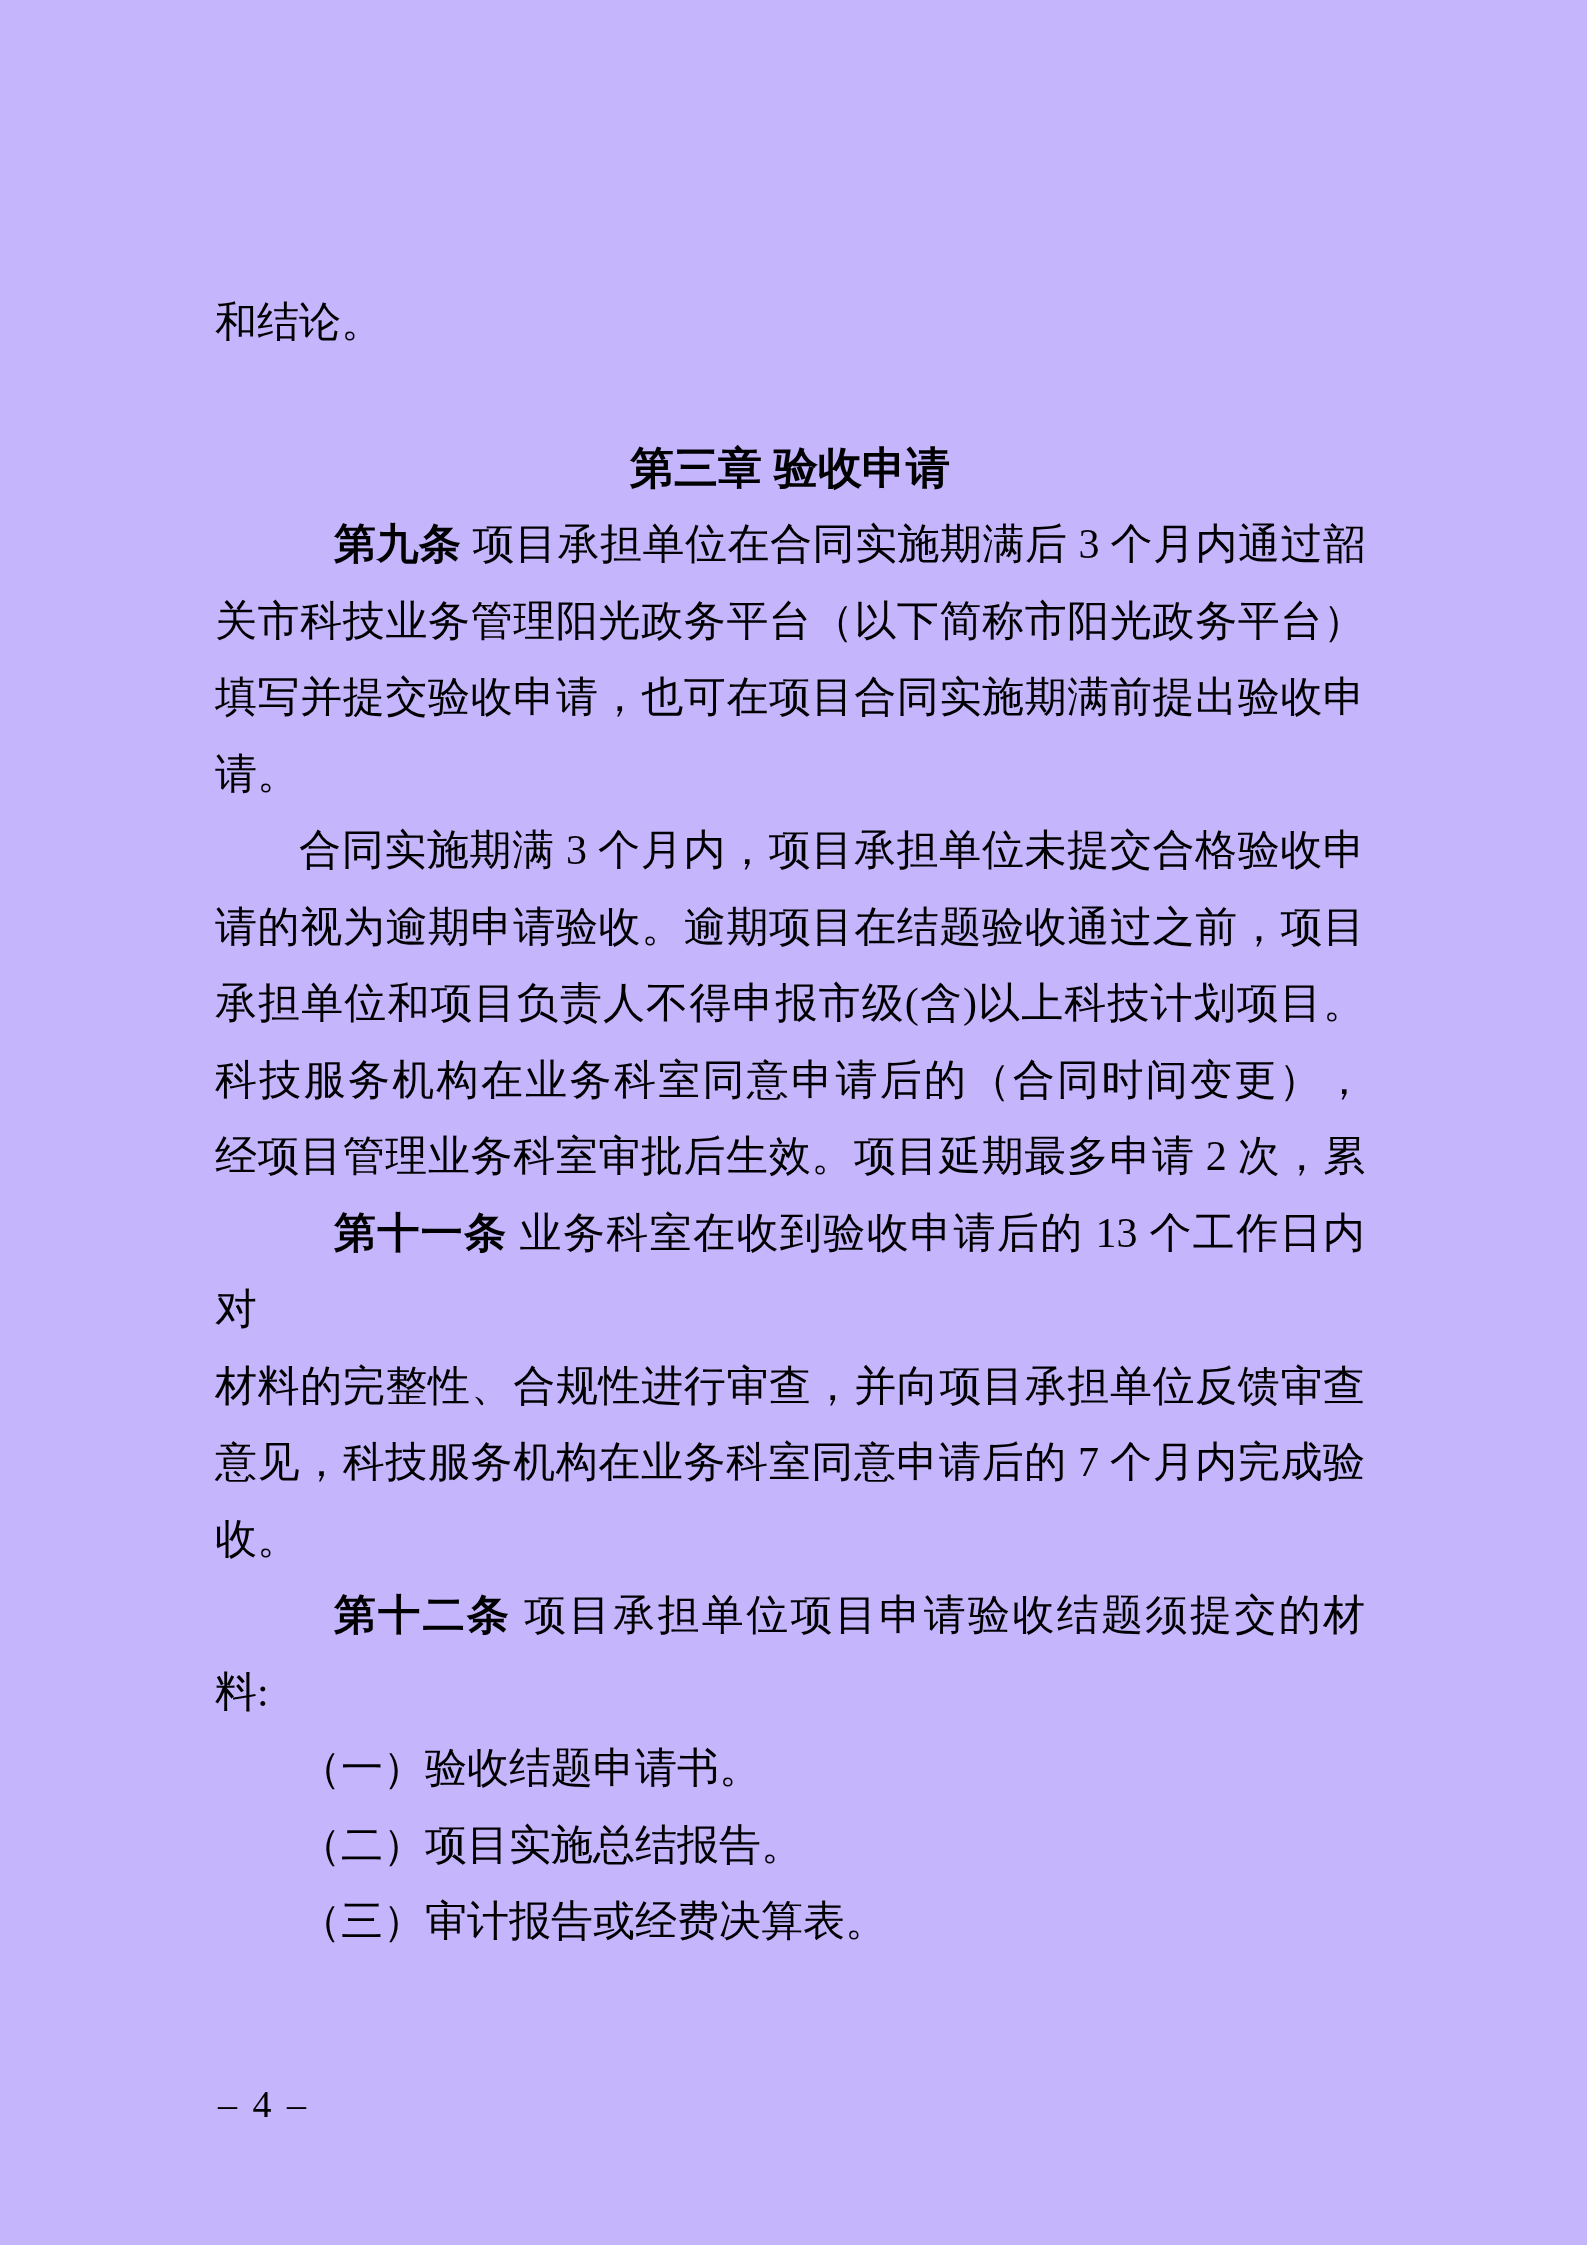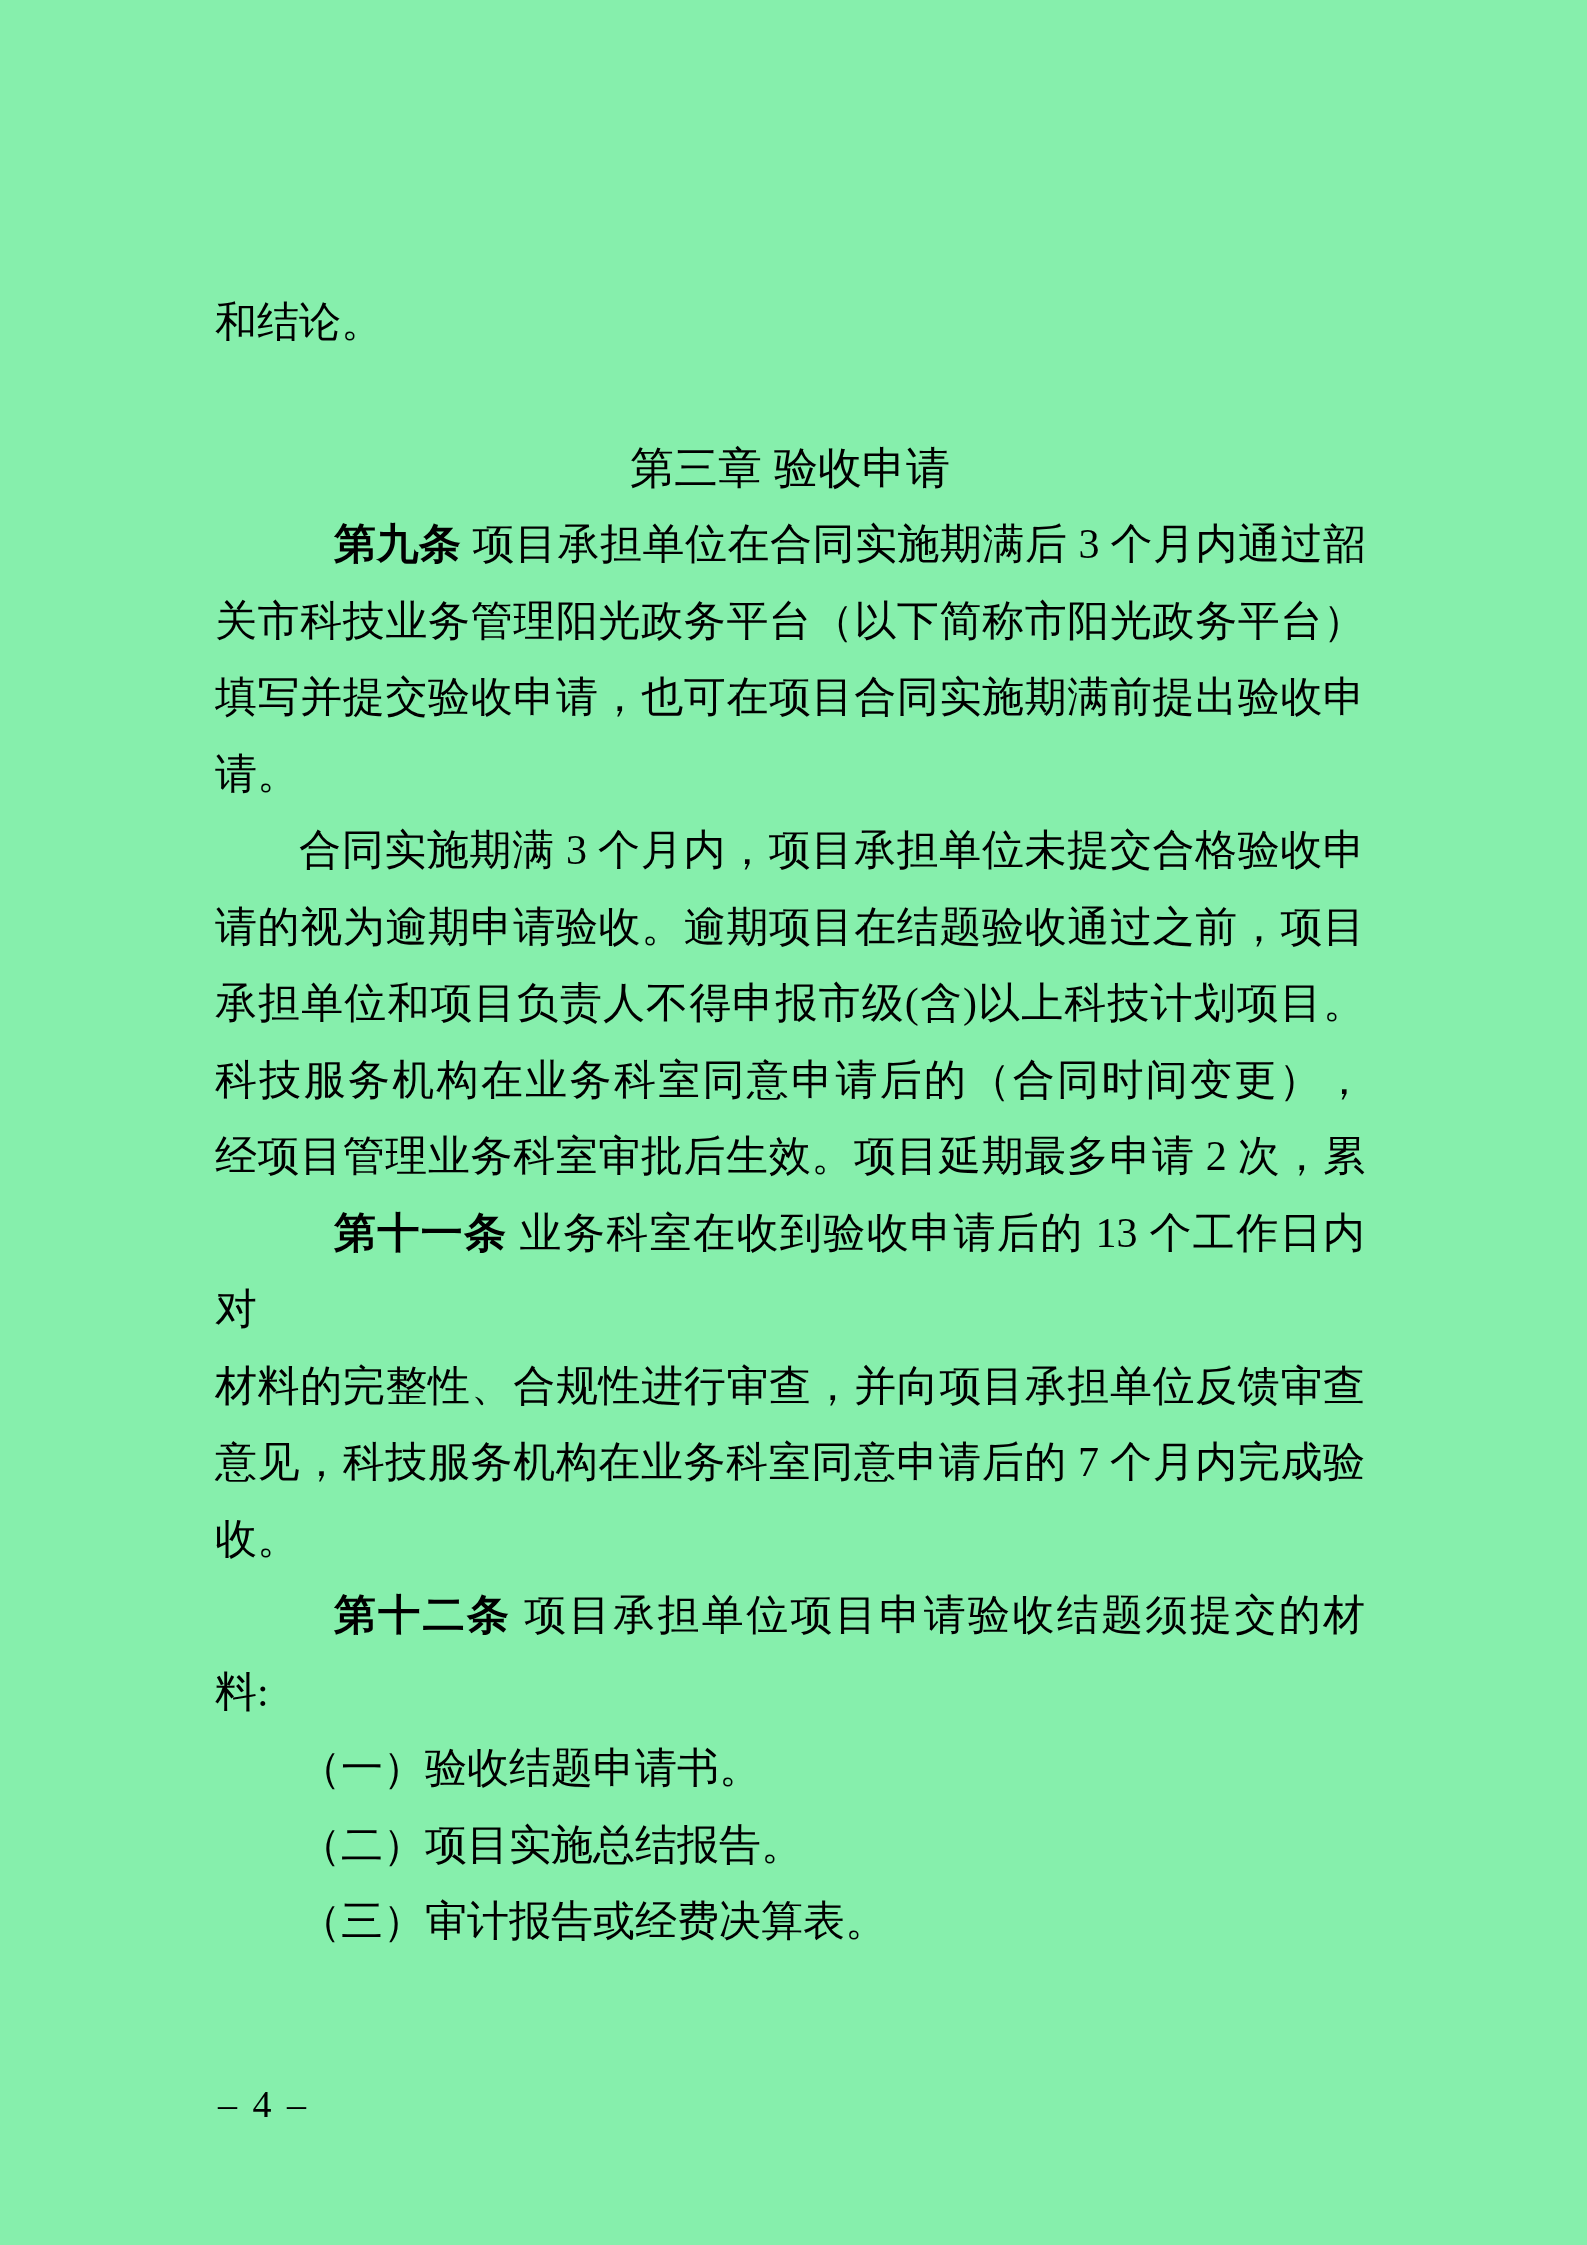--- a/index.html
+++ b/index.html
@@ -4,21 +4,21 @@
 <style>
   html, body {
     margin: 0;
     padding: 0;
     background: #ffffff;
   }
   .page {
     position: relative;
     width: 1587px;
     height: 2245px;
-    background: #86efac;
+    background: #c4b5fd;
     color: #000000;
     font-family: "Liberation Serif", "DejaVu Serif", serif;
     overflow: hidden;
   }
   .content {
     position: absolute;
     left: 215px;
     top: 284px;
     width: 1150px;
     font-size: 42px;
@@ -38,21 +38,21 @@
     font-family: "Liberation Sans", "DejaVu Sans", sans-serif;
     font-weight: 700;
     margin-left: 35px;
   }
   .heading {
     margin: 69px 0 0 0;
     font-size: 44px;
     line-height: 76.5px;
     text-align: center;
     font-family: "Liberation Sans", "DejaVu Sans", sans-serif;
-    font-weight: 400;
+    font-weight: 700;
   }
   .pagenum {
     position: absolute;
     left: 218px;
     top: 2082px;
     font-size: 38px;
     line-height: 44px;
     letter-spacing: 3px;
     font-family: "Liberation Serif", "DejaVu Serif", serif;
   }

